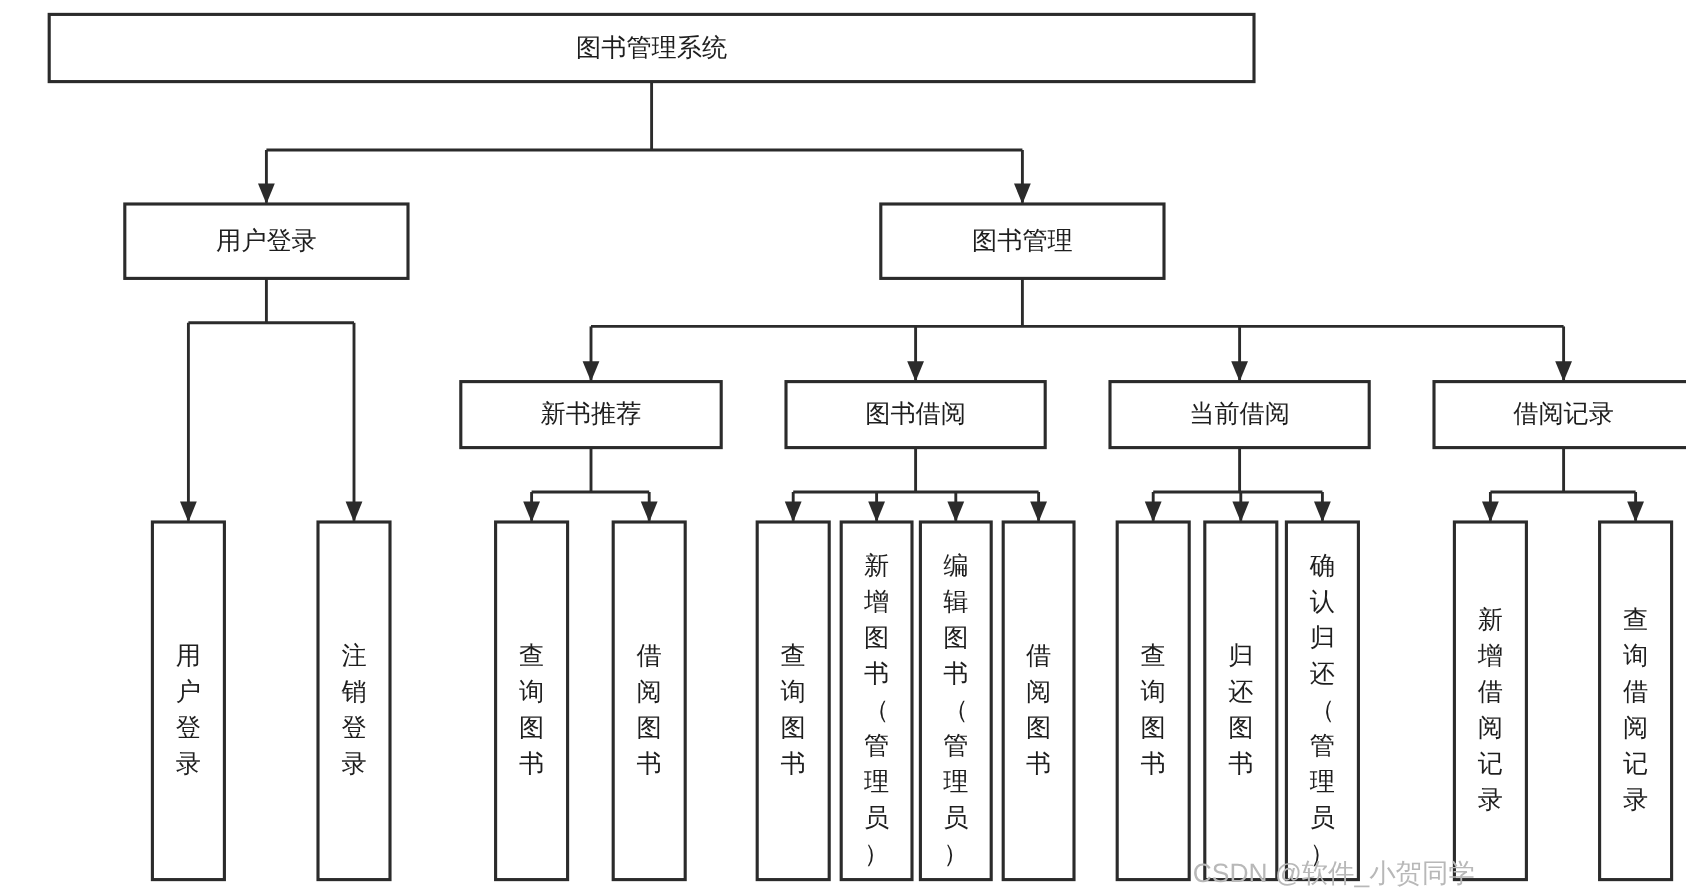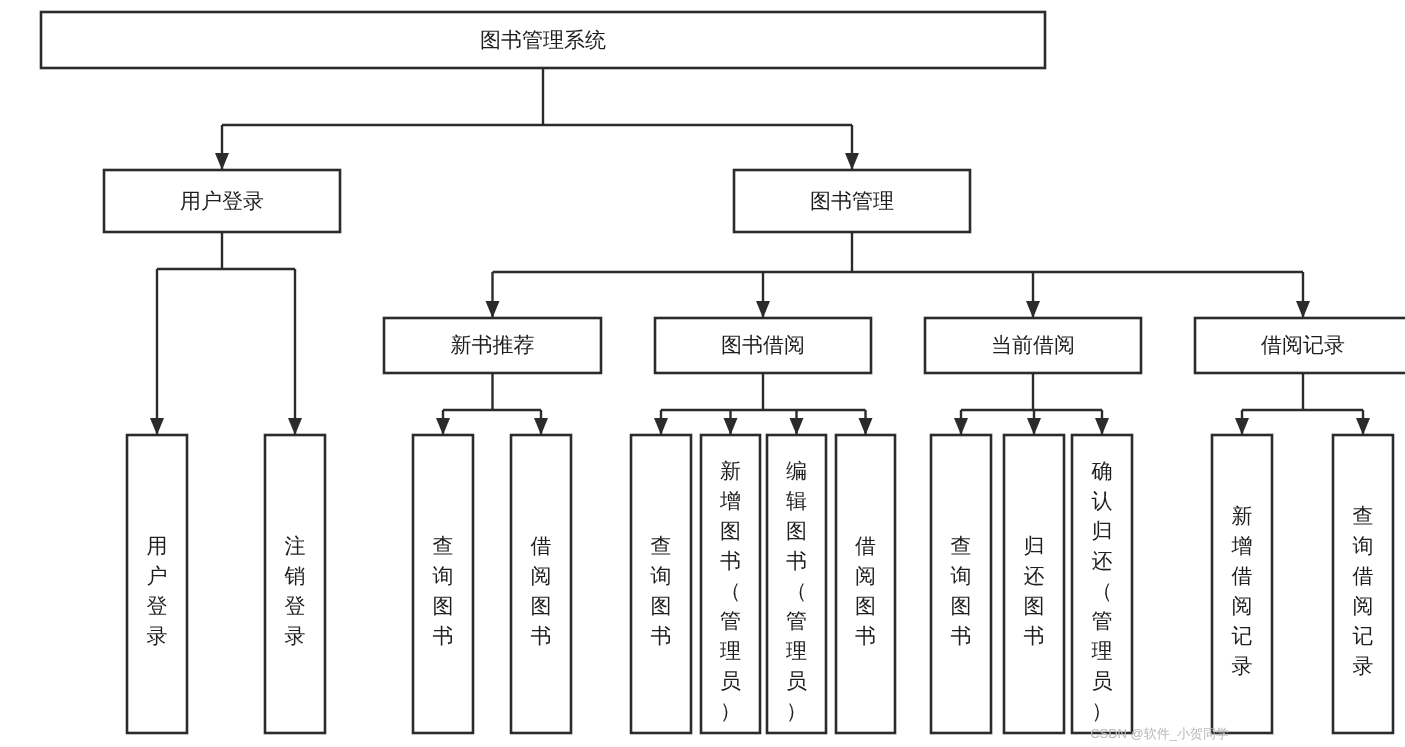--- a/index.html
+++ b/index.html
@@ -47,21 +47,21 @@
   }
   .edge-arrow {
     fill: #2b2b2b;
     stroke: none;
   }
   .watermark {
     position: absolute;
     right: 8px;
     bottom: 4px;
     font-family: "Liberation Sans", "DejaVu Sans", sans-serif;
-    font-size: 13px;
+    font-size: 22px;
     color: #b8b8b8;
     white-space: nowrap;
     user-select: none;
   }
 </style>
 </head>
 <body>
 
 <div id="diagram-root">
   <svg class="tree" viewBox="0 0 1405 747" xmlns="http://www.w3.org/2000/svg">

